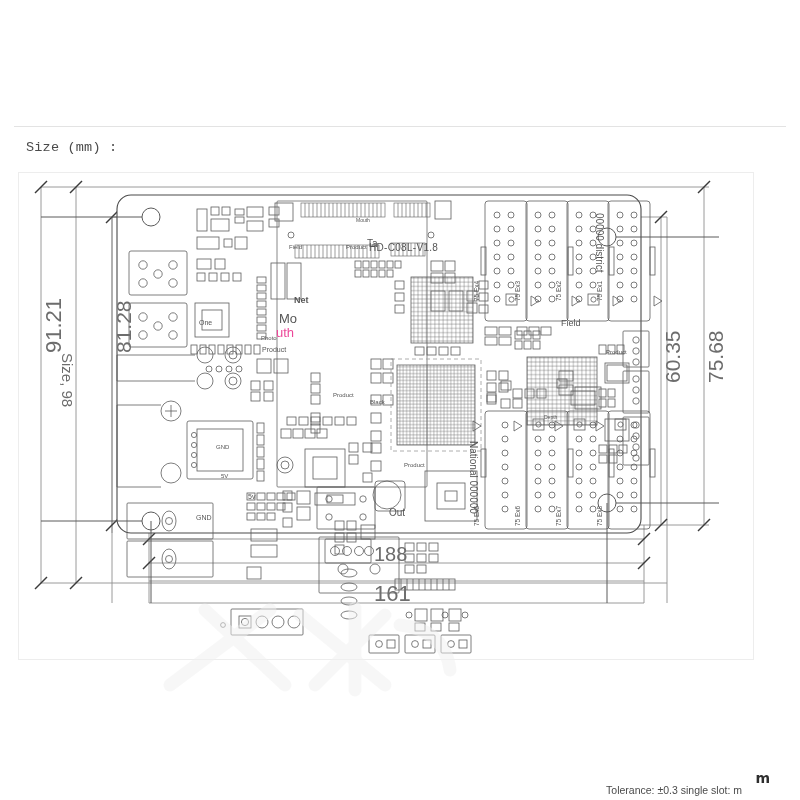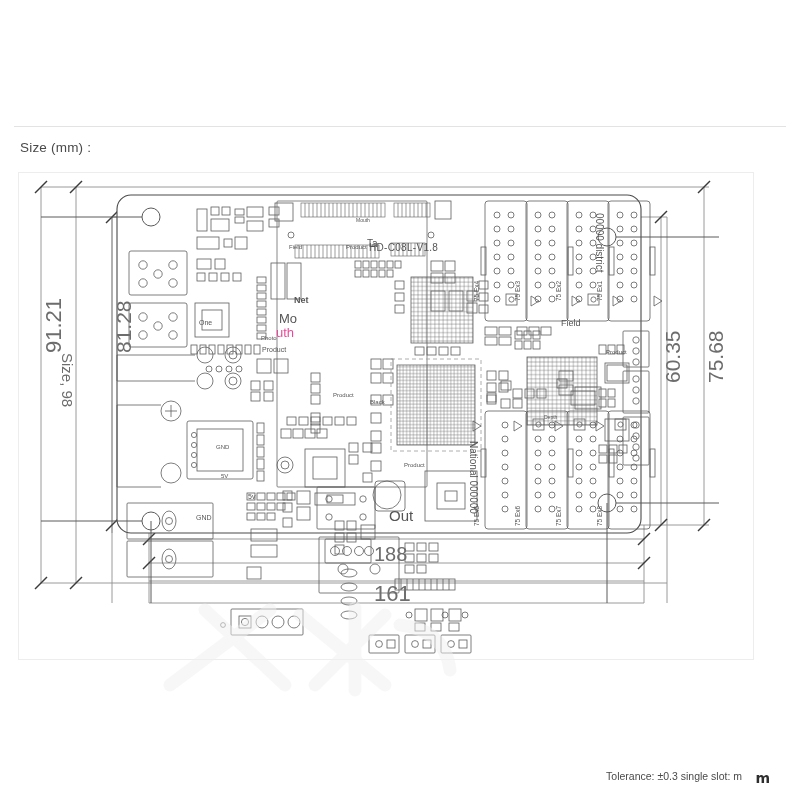--- a/index.html
+++ b/index.html
@@ -9,34 +9,35 @@
     font-family:"Liberation Sans", sans-serif;
     color:#3a3a3a;
     overflow:hidden;
     position:relative;
   }
   .top-rule{
     position:absolute;left:14px;top:126px;width:772px;height:1px;
     background:#e3e3e3;
   }
   .size-label{
-    position:absolute;left:20px;top:140px;
+    position:absolute;left:26px;top:140px;
     font-size:13.5px;color:#4a4a4a;letter-spacing:.2px;
     white-space:nowrap;
+    font-family:Liberation Mono, monospace;
   }
   .frame{
     position:absolute;left:18px;top:172px;width:734px;height:486px;
     border:1px solid #ededed;
     background:#fff;
     overflow:hidden;
   }
   .stage{position:absolute;left:0;top:0;width:734px;height:486px;}
   svg.draw{position:absolute;left:0;top:0;width:734px;height:486px;}
   .tolerance{
-    position:absolute;right:58px;bottom:18px;
+    position:absolute;right:58px;bottom:4px;
     font-size:10.5px;color:#4a4a4a;white-space:nowrap;
   }
   .tol-m{
     position:absolute;right:30px;bottom:14px;
     font-size:14px;color:#2e2e2e;font-weight:700;
     font-family:"DejaVu Sans", sans-serif;
   }
   .watermark{
     position:absolute;left:150px;top:590px;
     width:340px;height:110px;
@@ -796,21 +797,21 @@
         <div class="dim-text" style="left: 257px; top: 152px; font-size: 13px; color: #ec4899;">uth</div>
         <div class="dim-text" style="left: 242px; top: 162px; font-size: 6px; color: rgb(85, 85, 85);">Photo</div>
         <div class="dim-text" style="left: 243px; top: 173px; font-size: 7px; color: rgb(85, 85, 85);">Product</div>
         <div class="dim-text" style="left: 314px; top: 219px; font-size: 6px; color: rgb(85, 85, 85);">Product</div>
         <div class="dim-text" style="left: 351px; top: 226px; font-size: 6px; color: rgb(85, 85, 85);">Black</div>
         <div class="dim-text" style="left: 180px; top: 146px; font-size: 7px; color: rgb(85, 85, 85);">One</div>
         <div class="dim-text" style="left: 197px; top: 271px; font-size: 6px; color: rgb(85, 85, 85);">GND</div>
         <div class="dim-text" style="left: 202px; top: 300px; font-size: 6px; color: rgb(85, 85, 85);">5V</div>
         <div class="dim-text" style="left: 229px; top: 320px; font-size: 7px; color: rgb(85, 85, 85);">5v</div>
         <div class="dim-text" style="left: 177px; top: 341px; font-size: 7px; color: rgb(85, 85, 85);">GND</div>
-        <div class="dim-text" style="left: 370px; top: 334px; font-size: 15px; color: rgb(85, 85, 85); text-align: right;">Out</div>
+        <div class="dim-text" style="left: 370px; top: 334px; font-size: 10px; color: rgb(85, 85, 85); text-align: right;">Out</div>
         <div class="dim-text" style="left: 385px; top: 289px; font-size: 6px; color: rgb(85, 85, 85);">Product</div>
         <div class="dim-text" style="left: 542px; top: 145px; font-size: 9px; color: rgb(85, 85, 85);">Field</div>
         <div class="dim-text" style="left: 587px; top: 176px; font-size: 6px; color: rgb(85, 85, 85);">Product</div>
         <div class="dim-text" style="left: 525px; top: 241px; font-size: 5px; color: rgb(85, 85, 85);">Depth</div>
         <div class="dim-text" style="left: 350px; top: 69px; font-size: 10px; color: rgb(85, 85, 85); letter-spacing: 0.3px;">HD-C08L-V1.8</div>
       </div>
     <div id="conn-layer">
         <div class="dim-text" style="left: 454px; top: 128px; font-size: 6.5px; color: rgb(85, 85, 85); transform: rotate(-90deg); transform-origin: 0px 0px;">75 Ex4</div>
         <div class="dim-text" style="left: 495px; top: 128px; font-size: 6.5px; color: rgb(85, 85, 85); transform: rotate(-90deg); transform-origin: 0px 0px;">75 Ex3</div>
         <div class="dim-text" style="left: 536px; top: 128px; font-size: 6.5px; color: rgb(85, 85, 85); transform: rotate(-90deg); transform-origin: 0px 0px;">75 Ex2</div>

